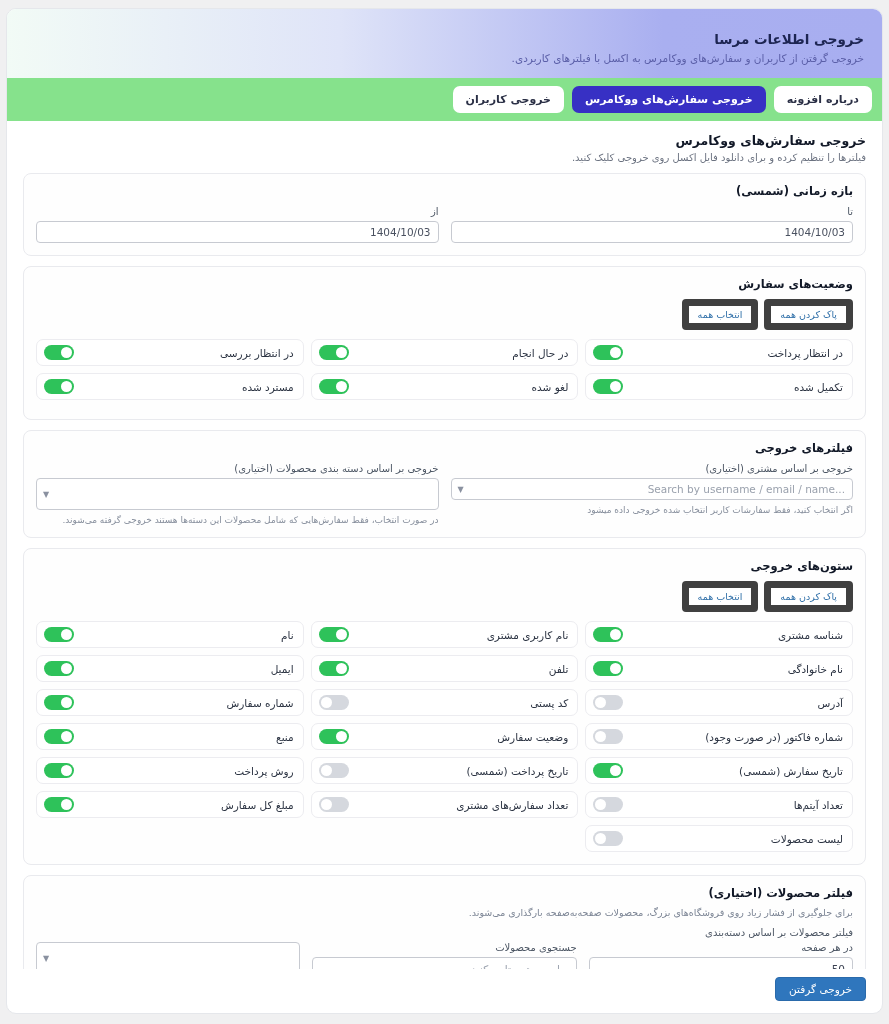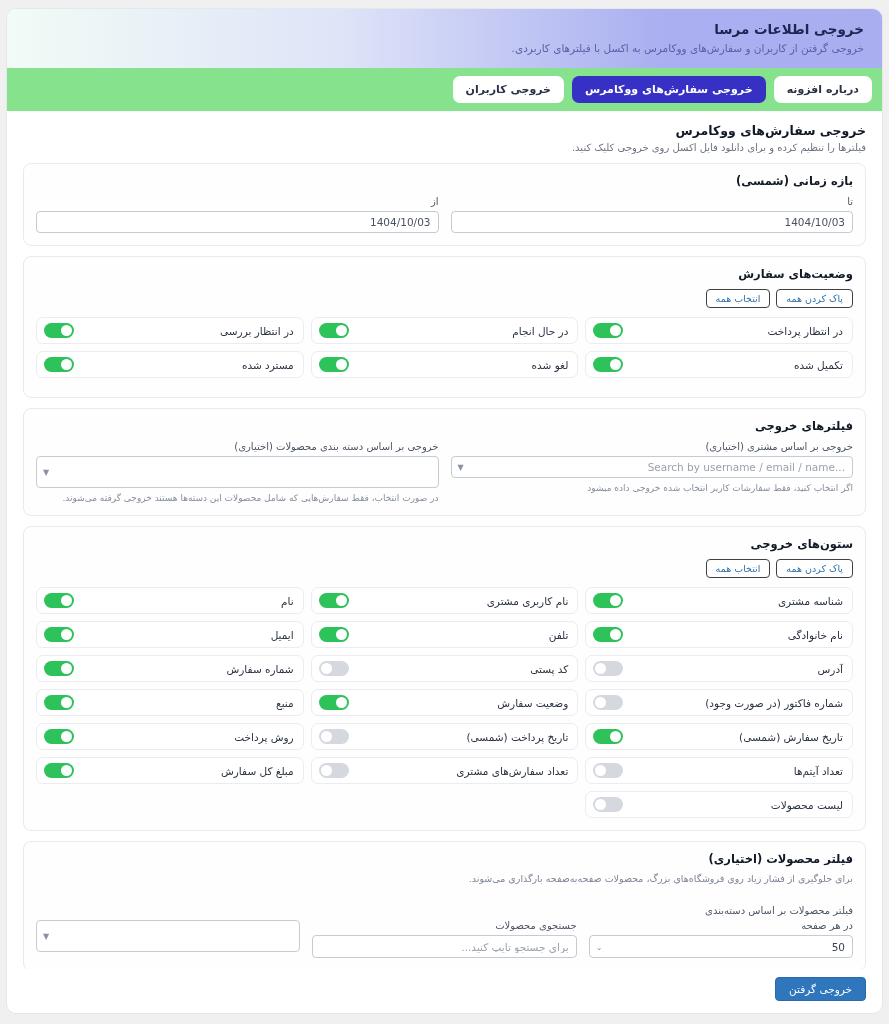--- a/index.html
+++ b/index.html
@@ -17,21 +17,21 @@
     border: 1px solid #e5e7eb;
     border-radius: 10px;
     overflow: hidden;
     height: 1006px;
     display: flex;
     flex-direction: column;
   }
   
   .hero {
     background: linear-gradient(90deg, #f2fbf6 0%, #dfe4f8 38%, #a9aff0 75%, #a8aef0 100%);
-    padding: 12px 18px 14px;
+    padding: 22px 18px 14px;
     text-align: right;
   }
   .hero-title { font-size: 13.5px; font-weight: bold; color: #1d2552; letter-spacing: .2px; }
   .hero-sub { font-size: 10.5px; color: #5b5fa8; margin-top: 5px; }
   .tabbar {
     background: #86e28c;
     padding: 8px 10px;
     display: flex;
     flex-direction: row;
     justify-content: flex-start;
@@ -80,21 +80,21 @@
     padding: 0 7px;
     text-align: right;
     direction: ltr;
   }
   .txtinput::placeholder { color: #9aa1ad; }
   .txtinput.ltr-ph { text-align: right; direction: ltr; }
   
   .btnrow { display: flex; flex-direction: row; justify-content: flex-start; gap: 6px; margin-top: 8px; }
   .obtn {
     background: #fff;
-    border: 1px solid #404040;
+    border: 7px solid #404040;
     color: #2f6fa8;
     border-radius: 4px;
     font-size: 9.5px;
     font-family: inherit;
     padding: 3px 9px;
     cursor: pointer;
   }
   
   .tgrid { display: grid; grid-template-columns: repeat(3, 1fr); gap: 7px; margin-top: 9px; }
   .titem {
@@ -332,21 +332,21 @@
           <div class="titem">
             <span class="titem-label">لیست محصولات</span>
             <span class="sw"></span>
           </div>
         </div>
       </div>
 
       <div class="panel">
         <div class="panel-head">فیلتر محصولات (اختیاری)</div>
         <div class="panel-note">برای جلوگیری از فشار زیاد روی فروشگاه‌های بزرگ، محصولات صفحه‌به‌صفحه بارگذاری می‌شوند.</div>
-        <div class="field-label" style="margin-top:19px;">فیلتر محصولات بر اساس دسته‌بندی</div>
+        <div class="field-label" style="margin-top:7px;">فیلتر محصولات بر اساس دسته‌بندی</div>
         <div class="pf-row">
           <div class="pf-col">
             <div class="field-label">در هر صفحه</div>
             <div class="selwrap">
               <select class="sel">
                 <option>50</option>
               </select>
               <span class="caret">⌄</span>
             </div>
           </div>

